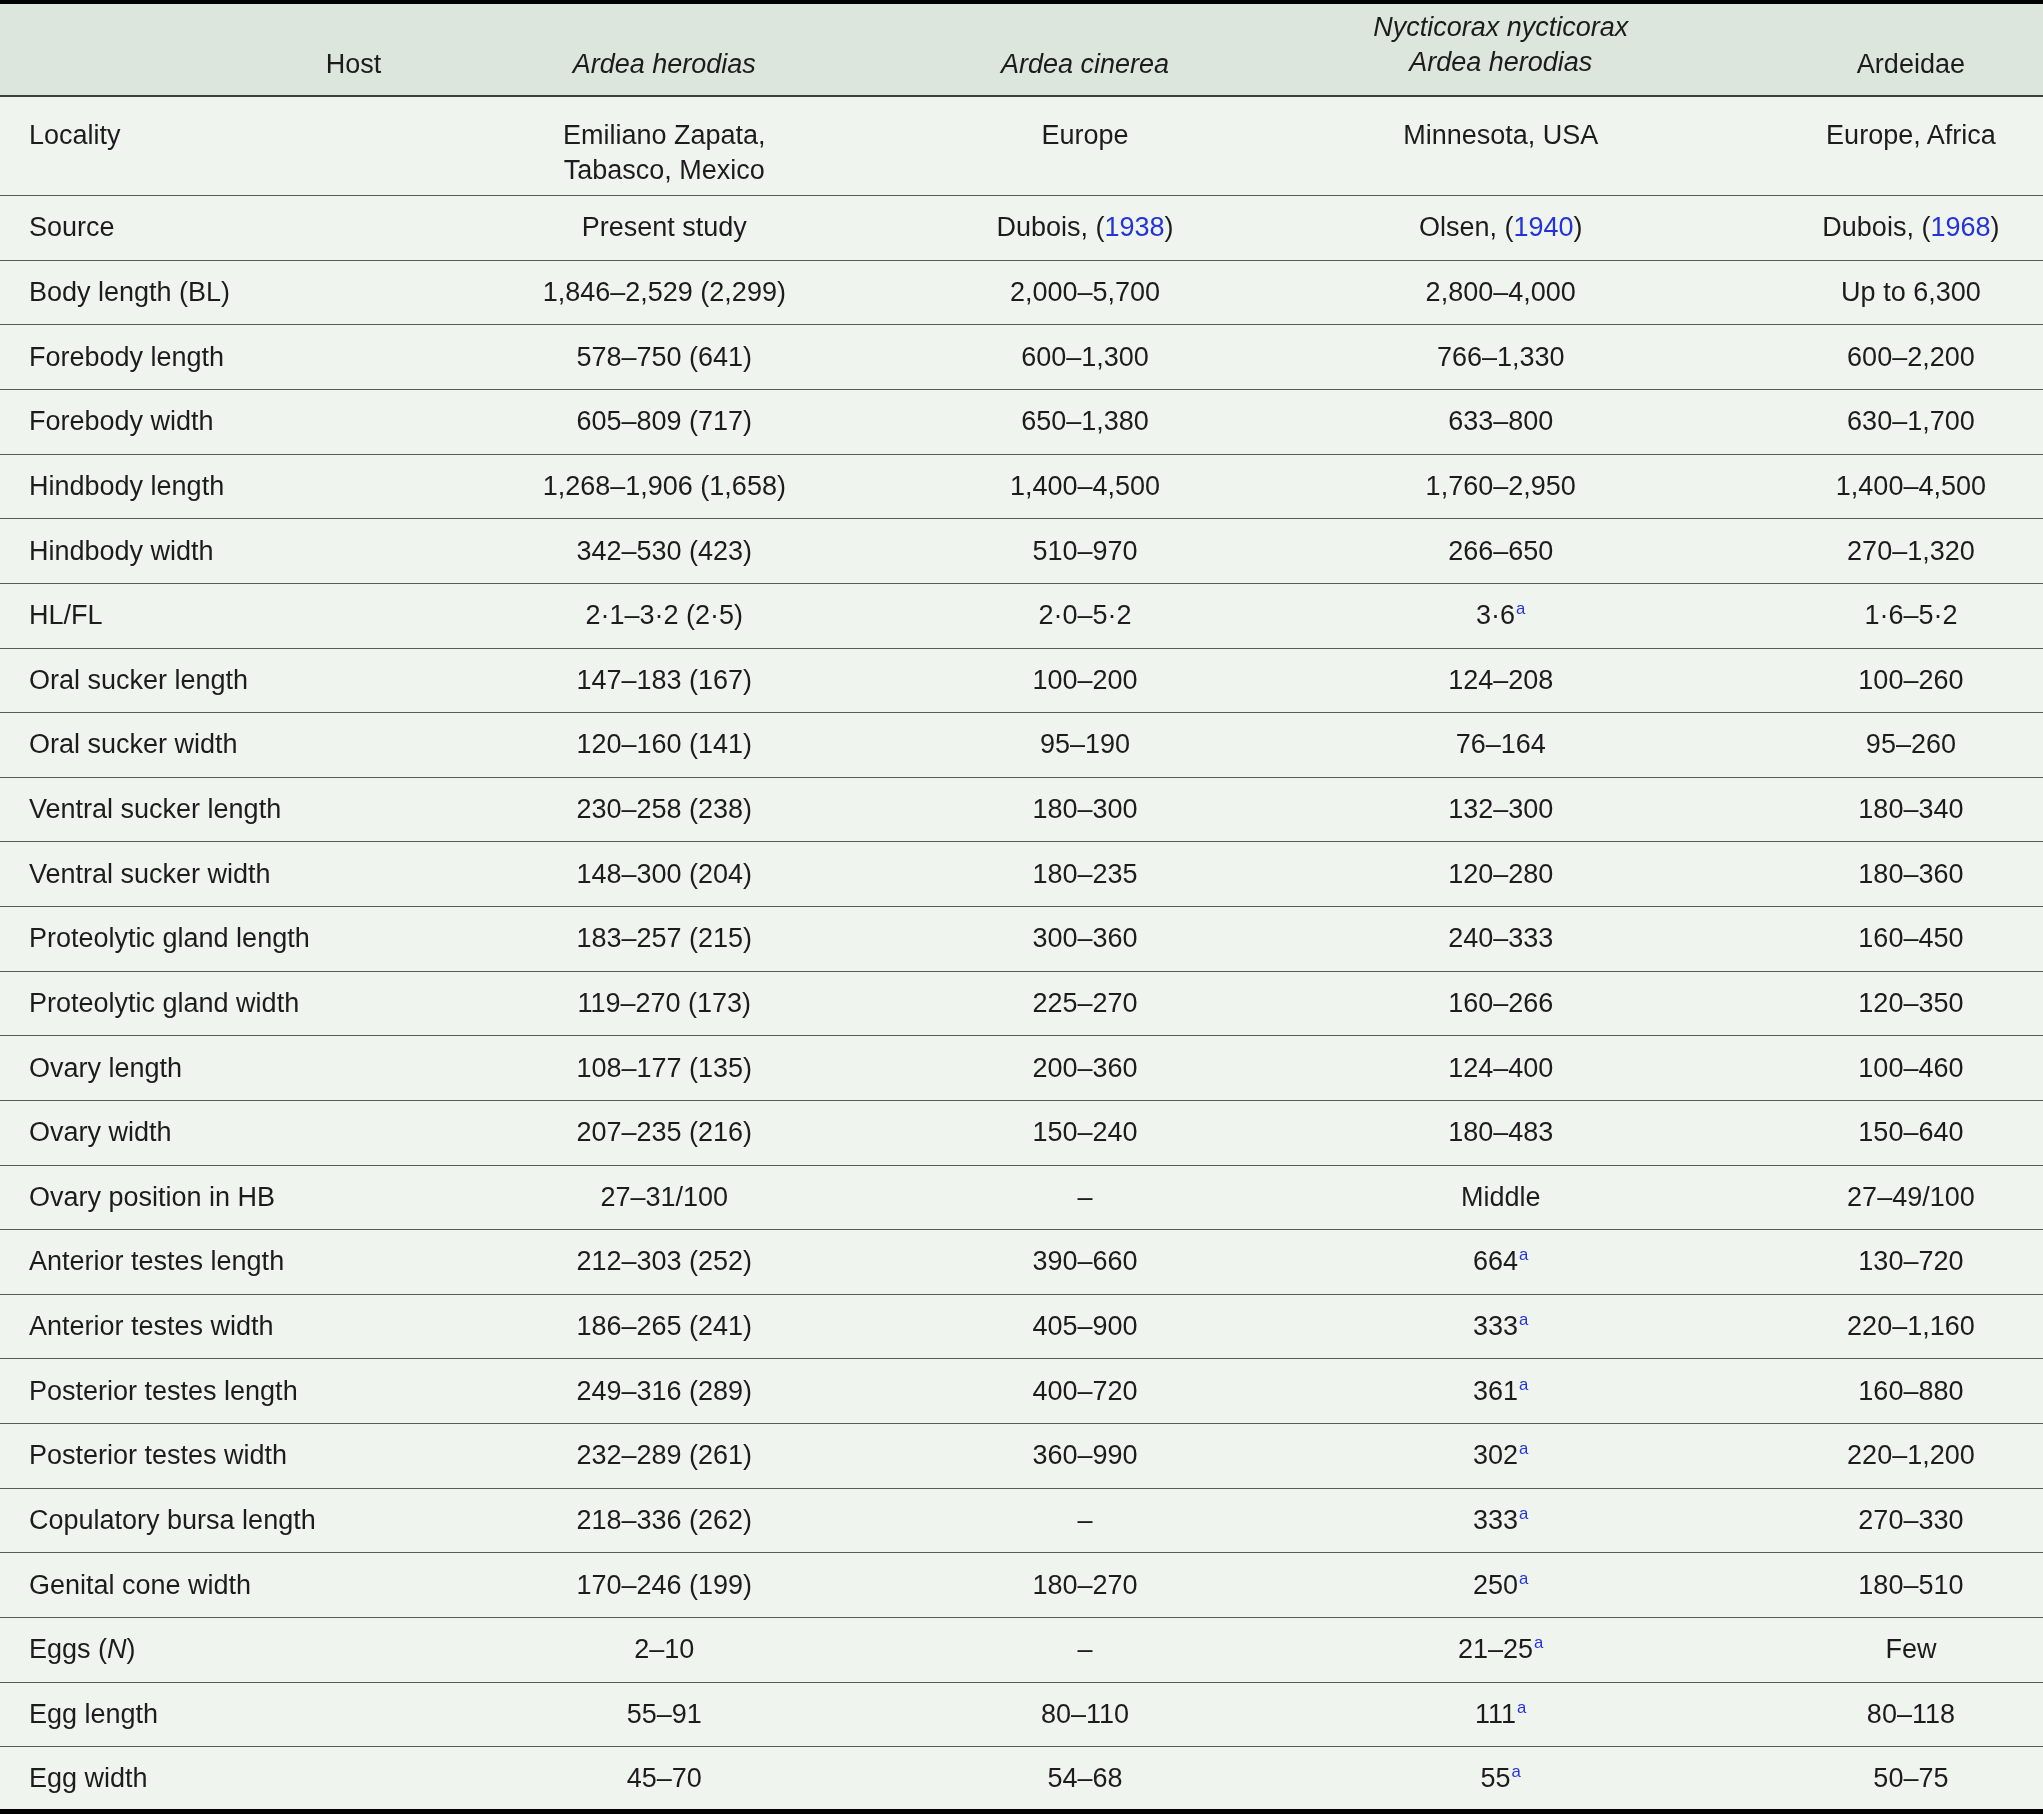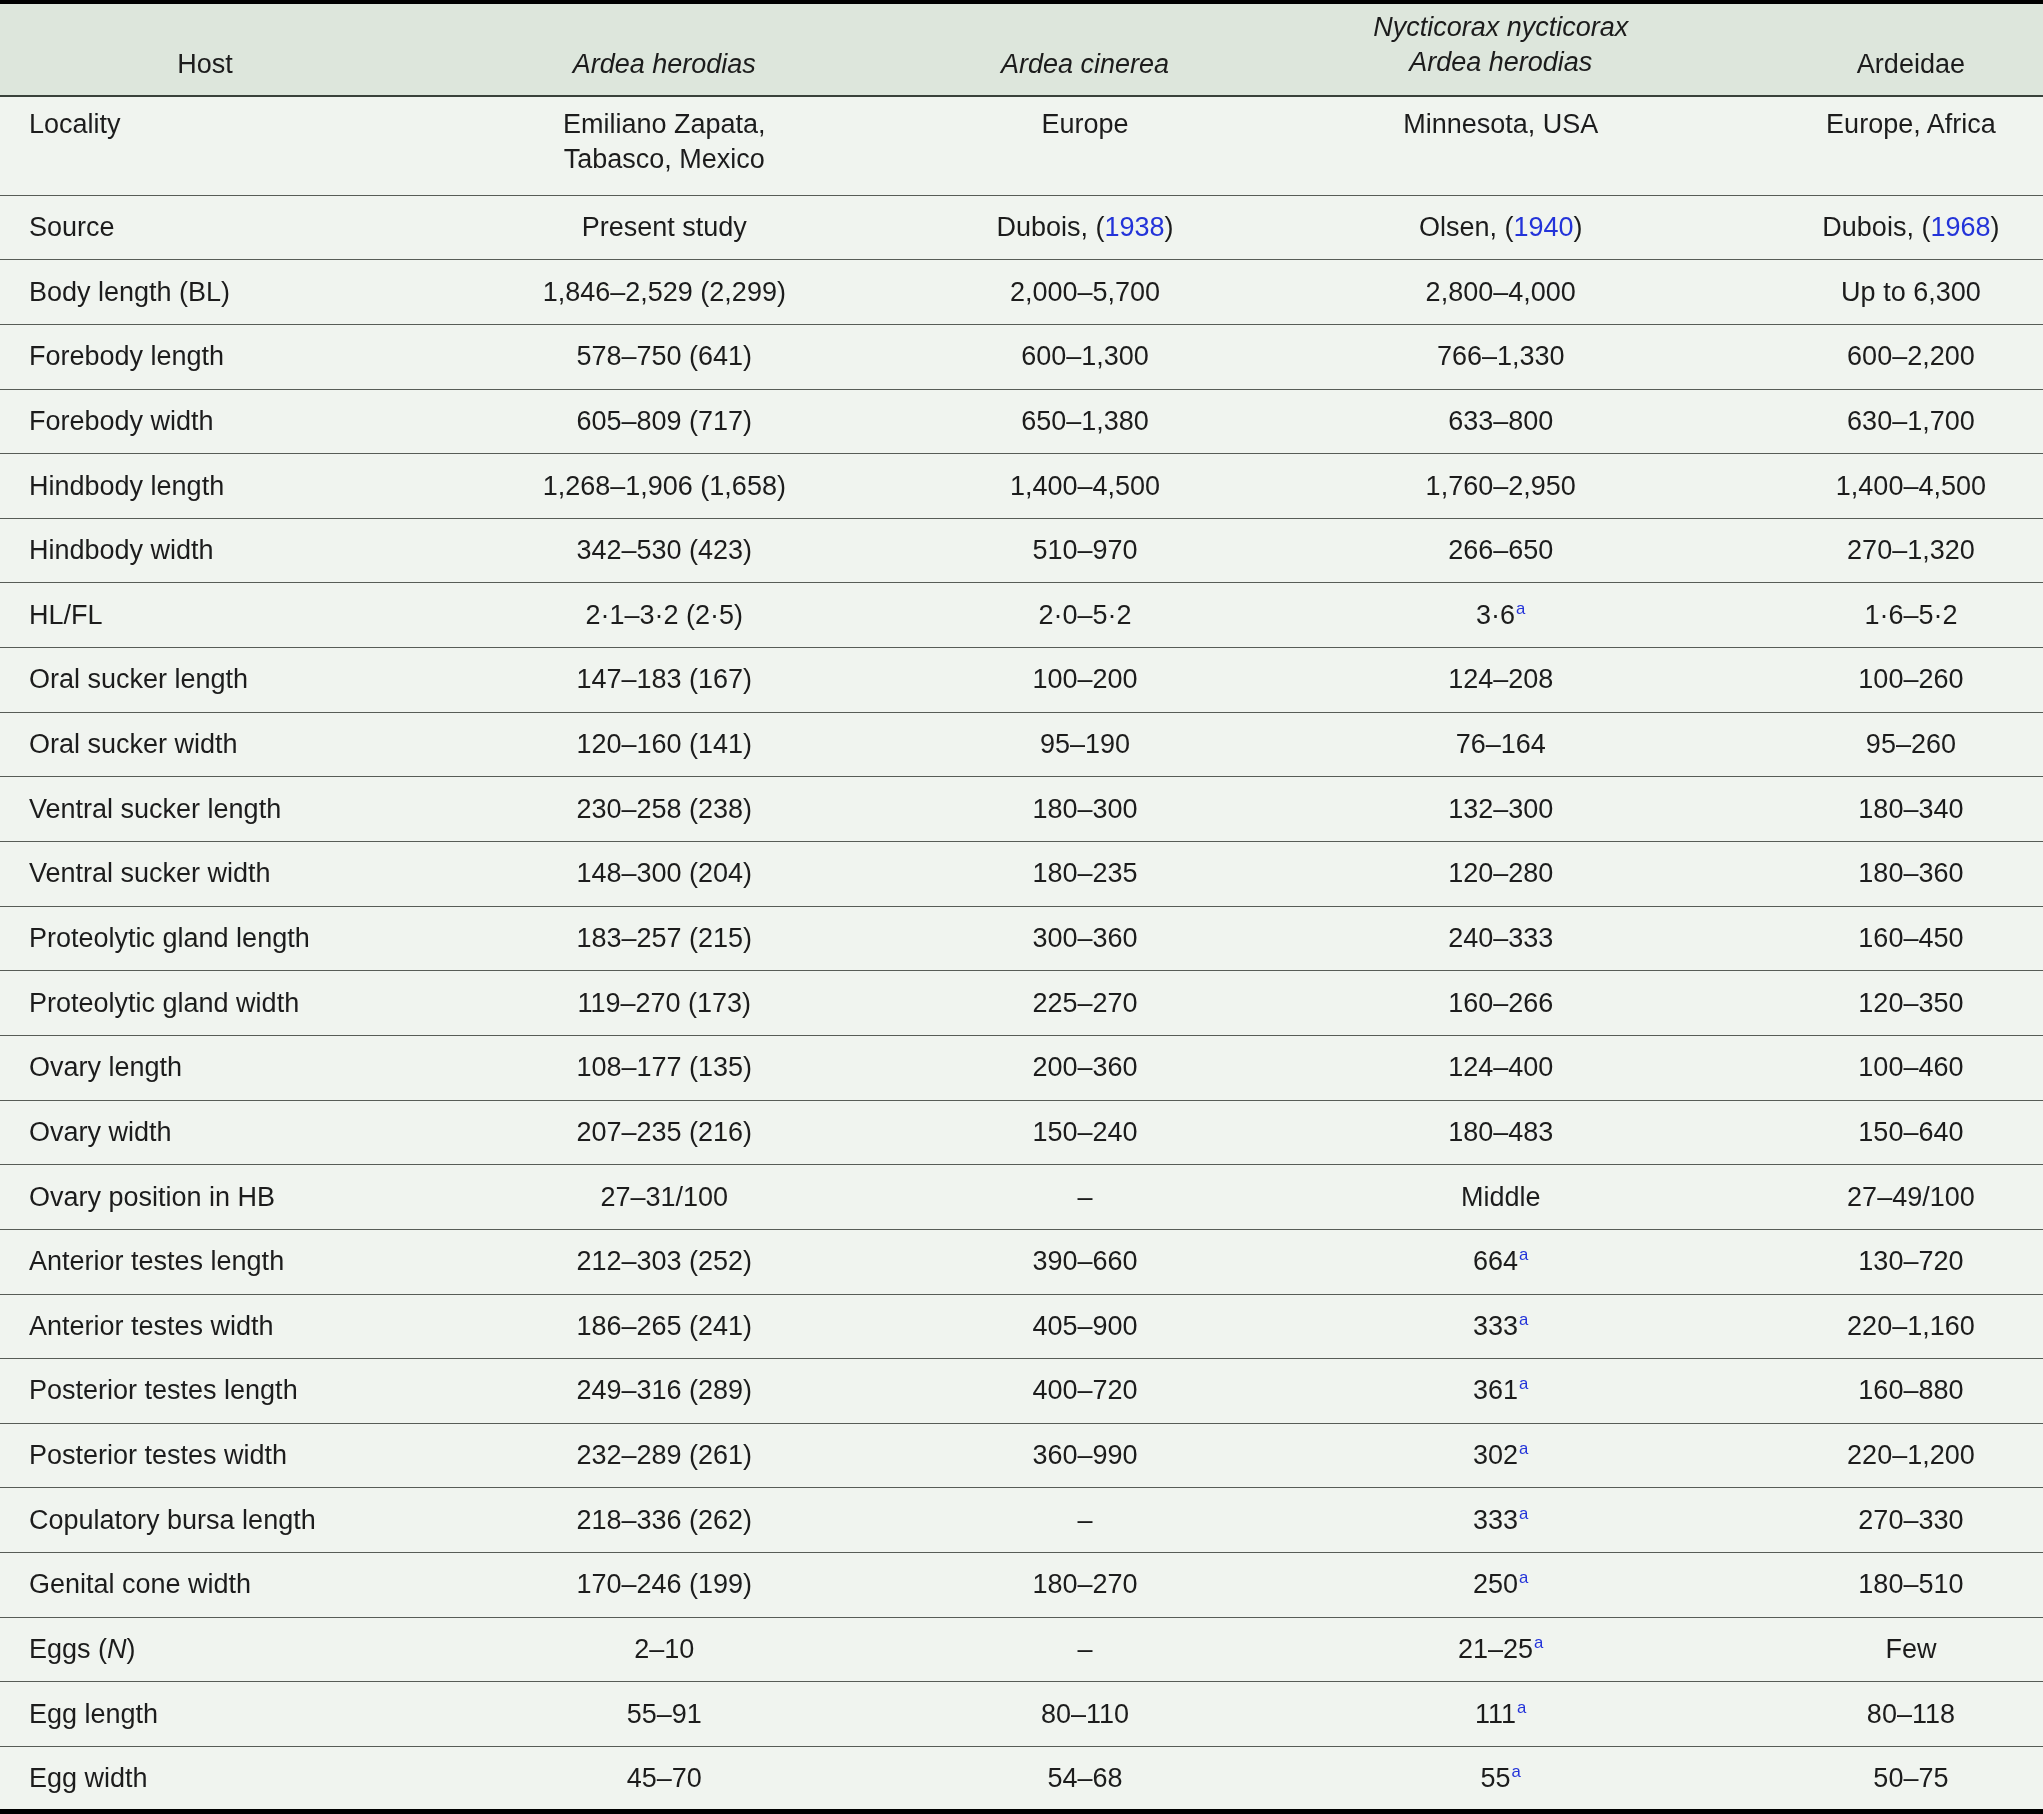--- a/index.html
+++ b/index.html
@@ -6,28 +6,28 @@
   * { box-sizing: border-box; }
   html,body { margin:0; padding:0; width:2044px; height:1814px; overflow:hidden;
     background: var(--body-bg);
     font-family: "Liberation Sans", "DejaVu Sans", sans-serif;
     color: var(--text); }
   table { width:2044px; height:1814px; border-collapse:collapse; table-layout:fixed;
     border-top:4.8px solid #000; border-bottom:5.7px solid #000; font-size:27px; }
   col.c1{width:382px} col.c2{width:564px} col.c3{width:277px} col.c4{width:554px} col.c5{width:266px}
   thead th { background:var(--header-bg); vertical-align:bottom; padding-bottom:15.3px;
     font-weight:400; border-bottom:2.9px solid #39413a; height:94px; }
-  thead th.rowlabel { text-align:center; padding-left:29px; }
+  thead th.rowlabel { text-align:right; padding-left:29px; }
   .sp { font-style: italic; }
   .two-line { display:block; line-height:35px; }
   tbody th, tbody td { font-weight:400; border-top:1.9px solid #575c56; vertical-align:middle;
     text-align:center; padding:0 5.7px; }
   tbody tr:first-child th, tbody tr:first-child td { border-top:none; }
   tbody th.rowlabel { text-align:left; padding-left:29px; }
-  tr.locality td, tr.locality th { vertical-align:top; padding-top:10px; line-height:35px; height:92px; }
+  tr.locality td, tr.locality th { vertical-align:top; padding-top:21px; line-height:35px; height:92px; }
   tbody tr { height:60px; }
   sup.fn { color:var(--blue); font-size:0.62em; vertical-align:super; line-height:0; margin-left:1px; }
   .link { color:var(--blue); cursor:pointer; }
   .it { font-style:italic; }
 </style>
 </head>
 <body>
 
 <table>
   <colgroup>

